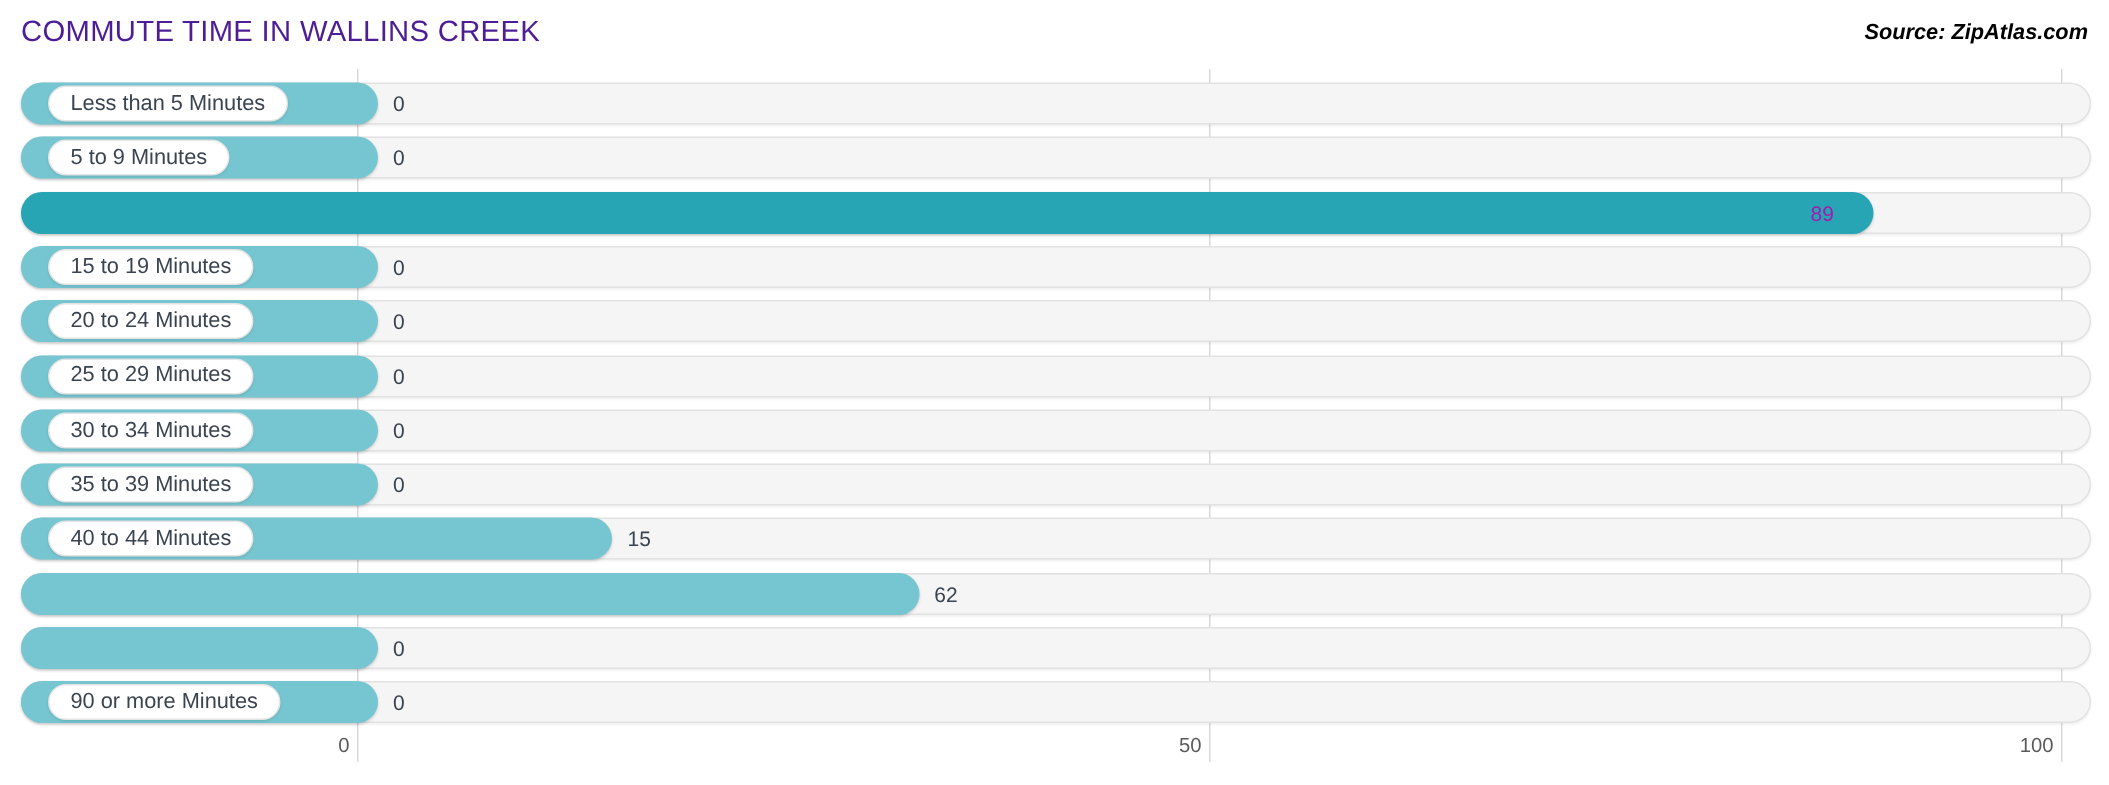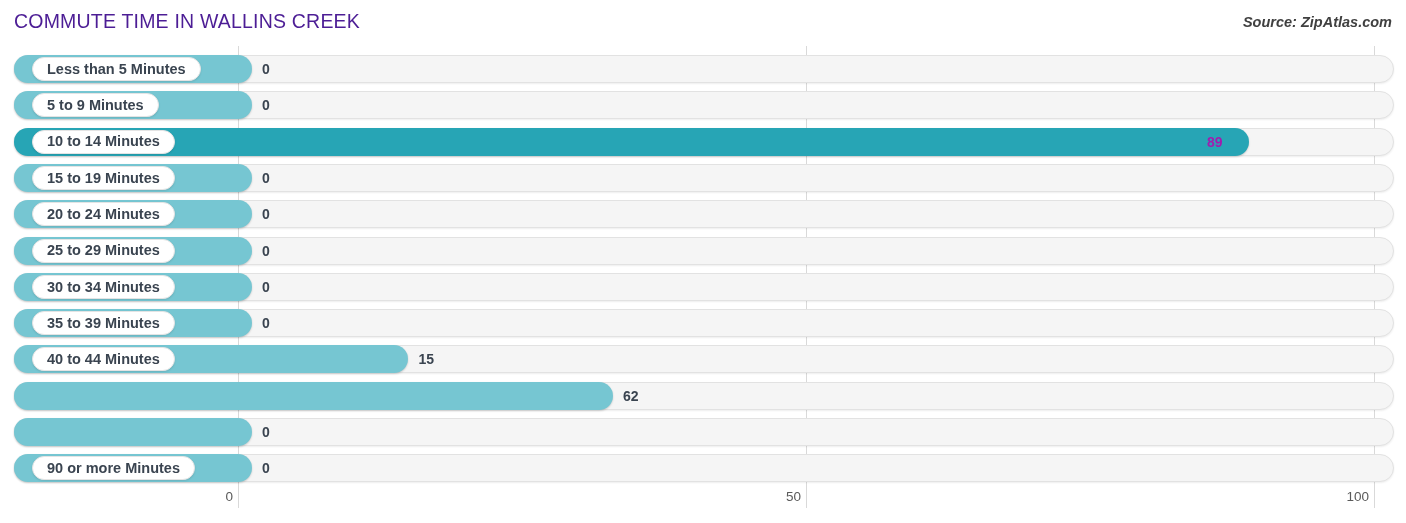--- a/index.html
+++ b/index.html
@@ -33,32 +33,31 @@
     font-weight: 400;
     white-space: nowrap;
   }
   .chart-source {
     position: absolute;
     right: 14px;
     top: 14px;
     font-size: 14.5px;
     font-style: italic;
     font-weight: bold;
-    color: #404040;
+    color: #000000;
     white-space: nowrap;
   }
 
   
   .plot {
     position: absolute;
     left: 0;
     top: 46px;
     width: 1406px;
     height: 438px;
-    font-weight: bold;
   }
 
   .gridlines {
     position: absolute;
     left: 0; top: 0;
     width: 1406px;
     height: 438px;
     pointer-events: none;
   }
   .gridline {
@@ -204,23 +203,20 @@
         <div class="track"></div>
         <div class="bar" style="width: 238px; background: rgb(118, 198, 210);"></div>
         <div class="label-pill">
           <span class="label-text">5 to 9 Minutes</span>
         </div>
         <div class="value-out" style="left: 248px;">0</div>
       </div>
       <div class="row" style="top: 81.6px;">
         <div class="track"></div>
         <div class="bar" style="width: 1235.04px; background: rgb(39, 165, 181);"></div>
-        <div class="label-pill">
-          <span class="label-text">10 to 14 Minutes</span>
-        </div>
         <div class="value-in" style="left: 1193.04px;">89</div>
       </div>
       <div class="row" style="top: 117.9px;">
         <div class="track"></div>
         <div class="bar" style="width: 238px; background: rgb(118, 198, 210);"></div>
         <div class="label-pill">
           <span class="label-text">15 to 19 Minutes</span>
         </div>
         <div class="value-out" style="left: 248px;">0</div>
       </div>

